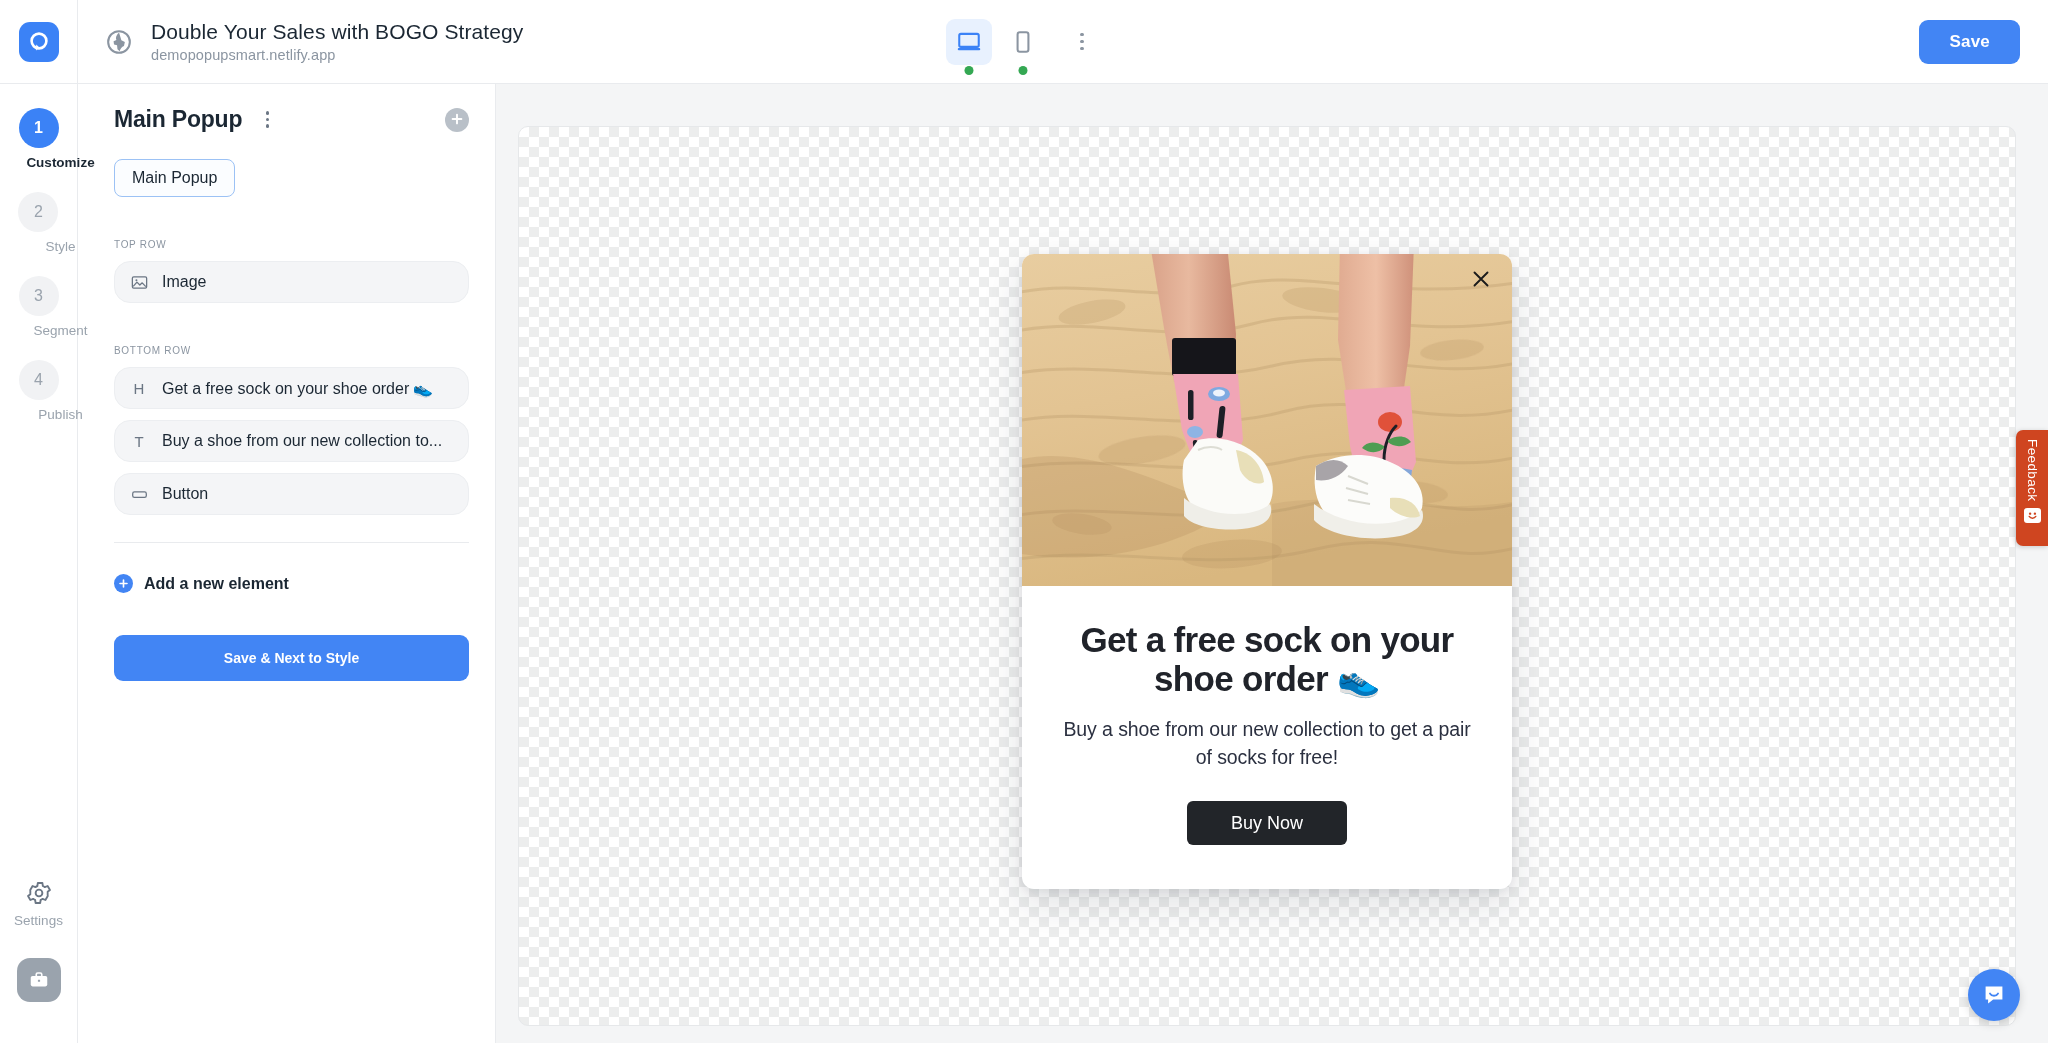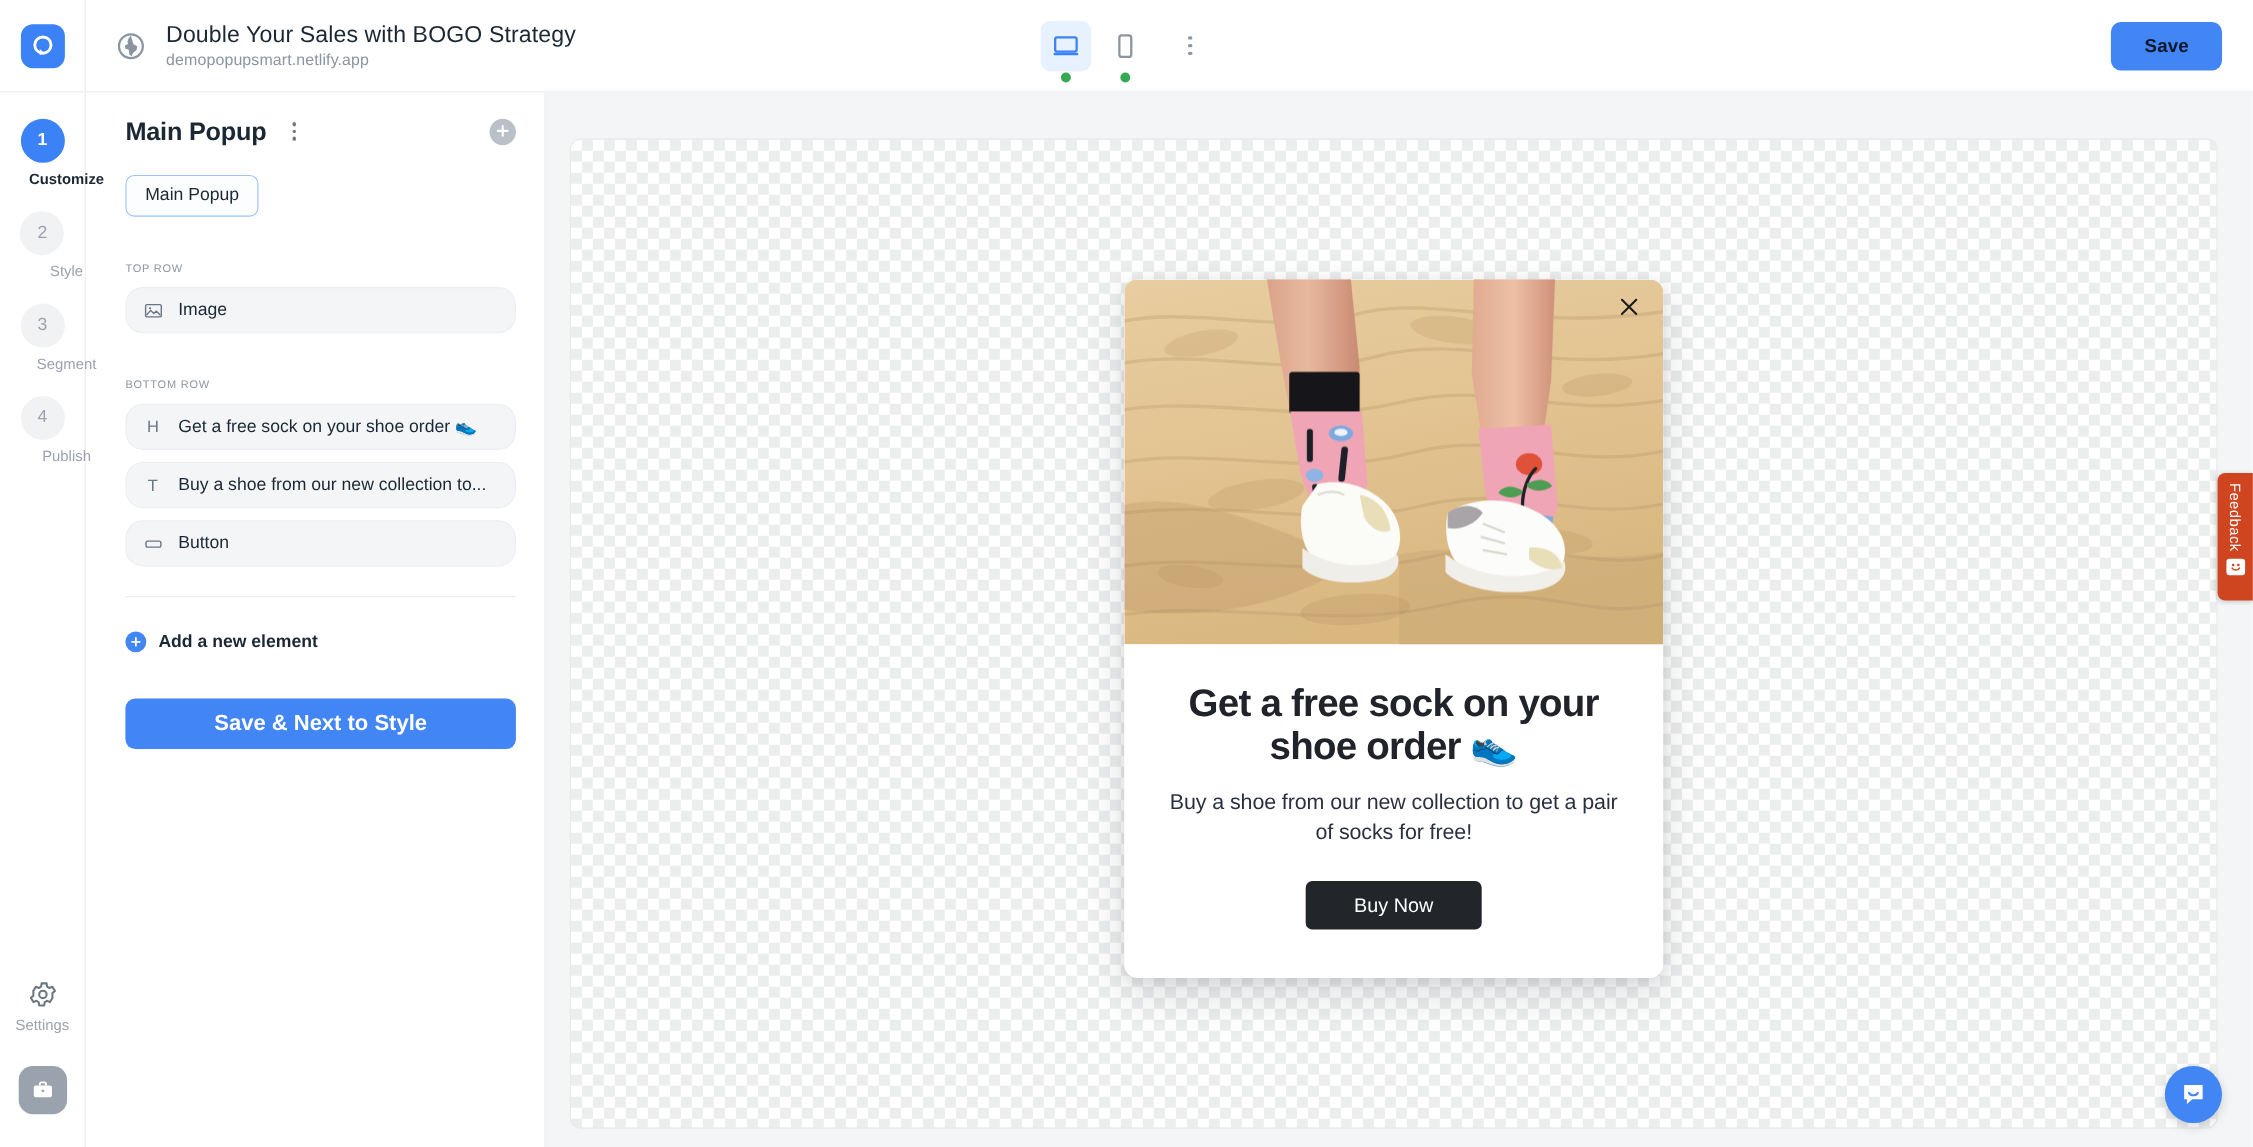--- a/index.html
+++ b/index.html
@@ -53,21 +53,21 @@
   }
   .kebab-btn {
     width: 40px; height: 40px; border-radius: 8px; margin-left: 8px;
     display: flex; flex-direction: column; align-items: center; justify-content: center;
     gap: 3.5px; cursor: pointer;
   }
   .kebab-btn i { width: 3.6px; height: 3.6px; border-radius: 50%; background: #8b95a1; display: block; }
 
   .save-btn {
     position: absolute; right: 28px;
-    background: #4285f4; color: #0f172a;
+    background: #4285f4; color: #ffffff;
     border: none; border-radius: 9px;
     height: 44px; padding: 0 30px;
     font-size: 17px; font-weight: 600;
     font-family: "Liberation Sans", sans-serif;
     cursor: pointer; letter-spacing: .2px;
   }
 
   
   .rail {
     position: absolute; top: 84px; left: 0;
@@ -83,21 +83,21 @@
     background: #f1f2f4; color: #9aa3ad;
     display: flex; align-items: center; justify-content: center;
     font-size: 16px; font-weight: 500;
   }
   .step.active .step-circle { background: #3b82f6; color: #fff; font-weight: 600; }
   .step-label { margin-top: 7px; font-size: 13.5px; color: #9aa3ad; margin-left: 44px; }
   .step.active .step-label { color: #1b2733; font-weight: 700; }
 
   .rail-bottom {
     margin-top: auto; display: flex; flex-direction: column;
-    align-items: center; padding-bottom: 30px; gap: 30px;
+    align-items: center; padding-bottom: 41px; gap: 30px;
   }
   .settings-item { display: flex; flex-direction: column; align-items: center; cursor: pointer; }
   .settings-item .slabel { font-size: 13.5px; color: #9aa3ad; margin-top: 6px; }
   .workspace-av {
     width: 44px; height: 44px; border-radius: 13px;
     background: #9aa3ad; display: flex; align-items: center; justify-content: center;
     cursor: pointer;
   }
 
   
@@ -162,21 +162,21 @@
     width: 19px; height: 19px; border-radius: 50%; background: #4285f4;
     color: #fff; display: flex; align-items: center; justify-content: center;
     font-size: 15px; line-height: 1; font-weight: 500; padding-bottom: 1px;
   }
   .add-el-txt { font-size: 16px; font-weight: 700; color: #1b2733; }
 
   .next-btn {
     margin-top: 42px; width: 355px; height: 46px;
     background: #4285f4; color: #fff;
     border: none; border-radius: 9px;
-    font-size: 20px; font-weight: 600;
+    font-size: 14px; font-weight: 600;
     font-family: "Liberation Sans", sans-serif;
     cursor: pointer; display: block;
   }
 
   
   .canvas-wrap {
     position: absolute; top: 84px; left: 486px;
     width: 1562px; height: 959px;
     background: #f4f5f6;
     display: flex; align-items: center; justify-content: center;

